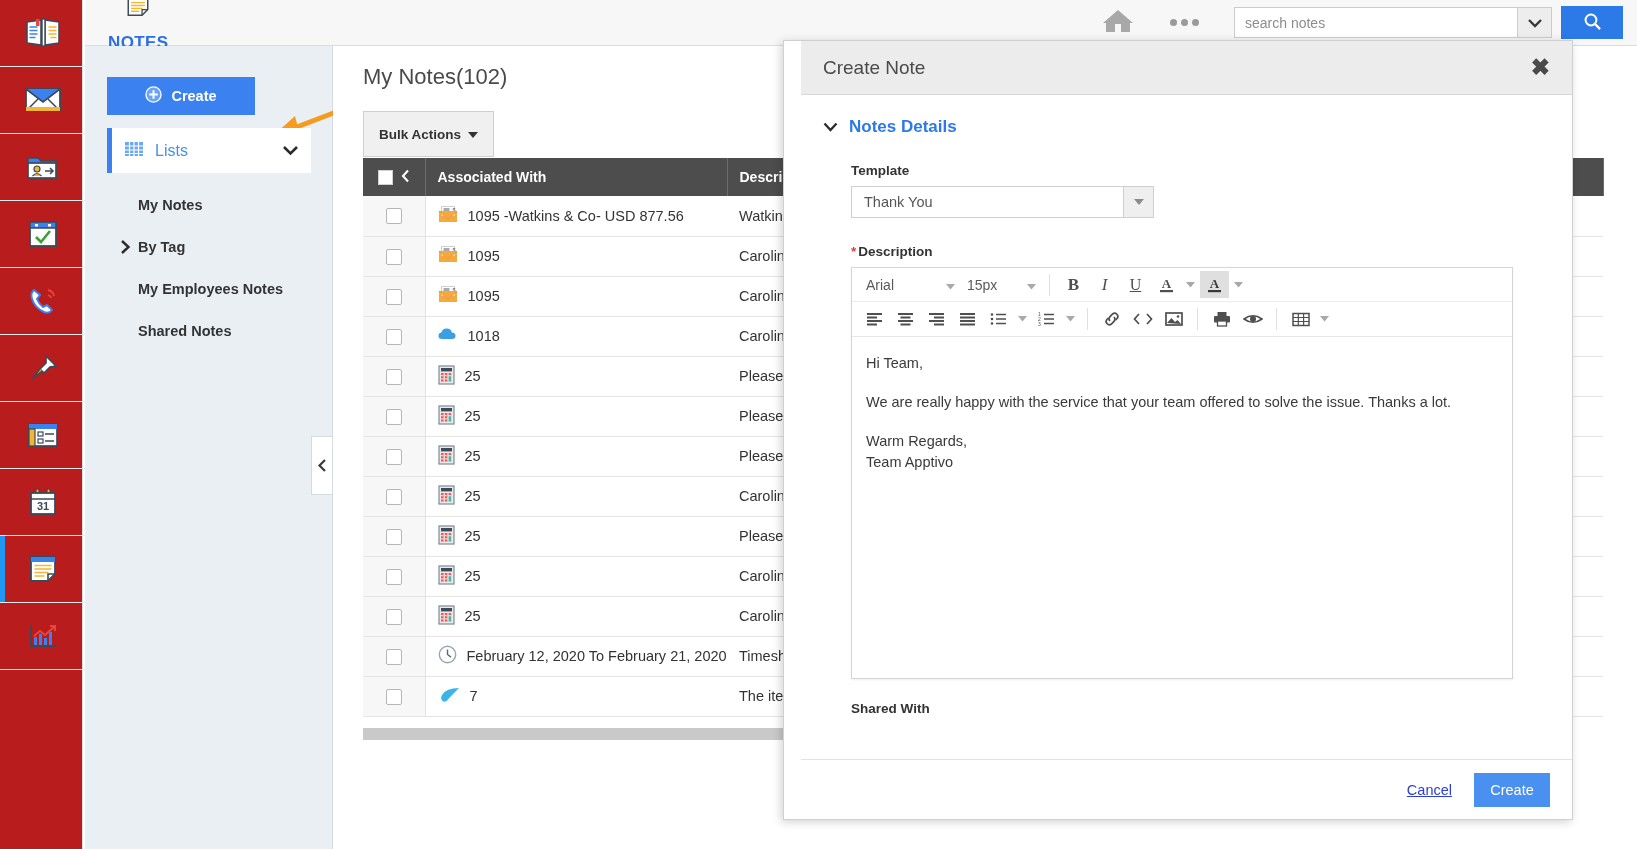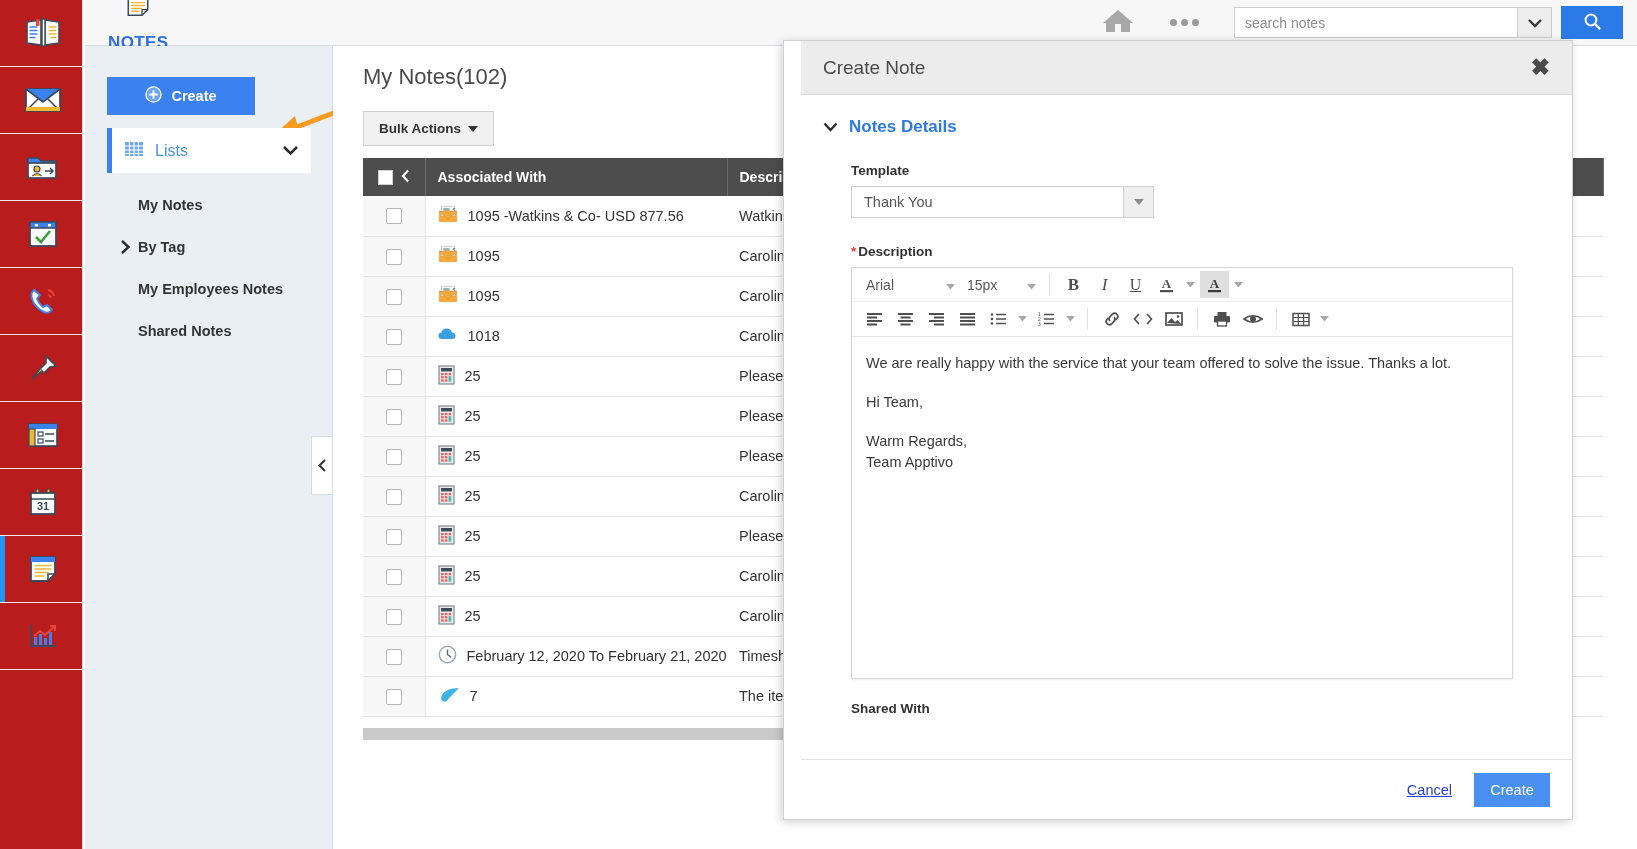--- a/index.html
+++ b/index.html
@@ -96,21 +96,21 @@
   
   .main {
     position: absolute; left: 333px; top: 46px; width: 1304px; height: 803px;
     background: #fff;
   }
   .page-title {
     position: absolute; left: 30px; top: 18px;
     font-size: 22px; color: #4a4a4a;
   }
   .bulk-btn {
-    position: absolute; left: 30px; top: 65px; height: 35px;
+    position: absolute; left: 30px; top: 65px; height: 46px;
     background: #f0f0f0; border: 1px solid #cfcfcf; padding: 8px 15px;
     font-size: 13.5px; font-weight: bold; color: #333; cursor: pointer;
     display: flex; align-items: center; gap: 7px;
     font-family: "Liberation Sans", sans-serif;
   }
   .collapse-handle {
     position: absolute; left: -22px; top: 390px; width: 21px; height: 59px;
     background: #fff; border: 1px solid #d5dbe1; border-right: none;
     display: flex; align-items: center; justify-content: center; cursor: pointer;
   }
@@ -939,22 +939,22 @@
             </div>
             <div class="tb-caret">
                 <svg width="9" height="6" viewBox="0 0 9 6">
                   <path d="M0 0 L9 0 L4.5 5.5 Z" fill="#a9a9a9"></path>
                 </svg>
               </div>
           </div>
         </div>
 
         <div class="ed-content">
+          <p>Hi Team,</p>
           <p>We are really happy with the service that your team offered to solve the issue. Thanks a lot.</p>
-          <p>Hi Team,</p>
           <p class="tight">Warm Regards,</p>
           <p class="tight">Team Apptivo</p>
         </div>
       </div>
 
       <div class="shared-label">Shared With</div>
     </div>
 
     <div class="modal-foot">
       <span class="cancel-link">Cancel</span>

